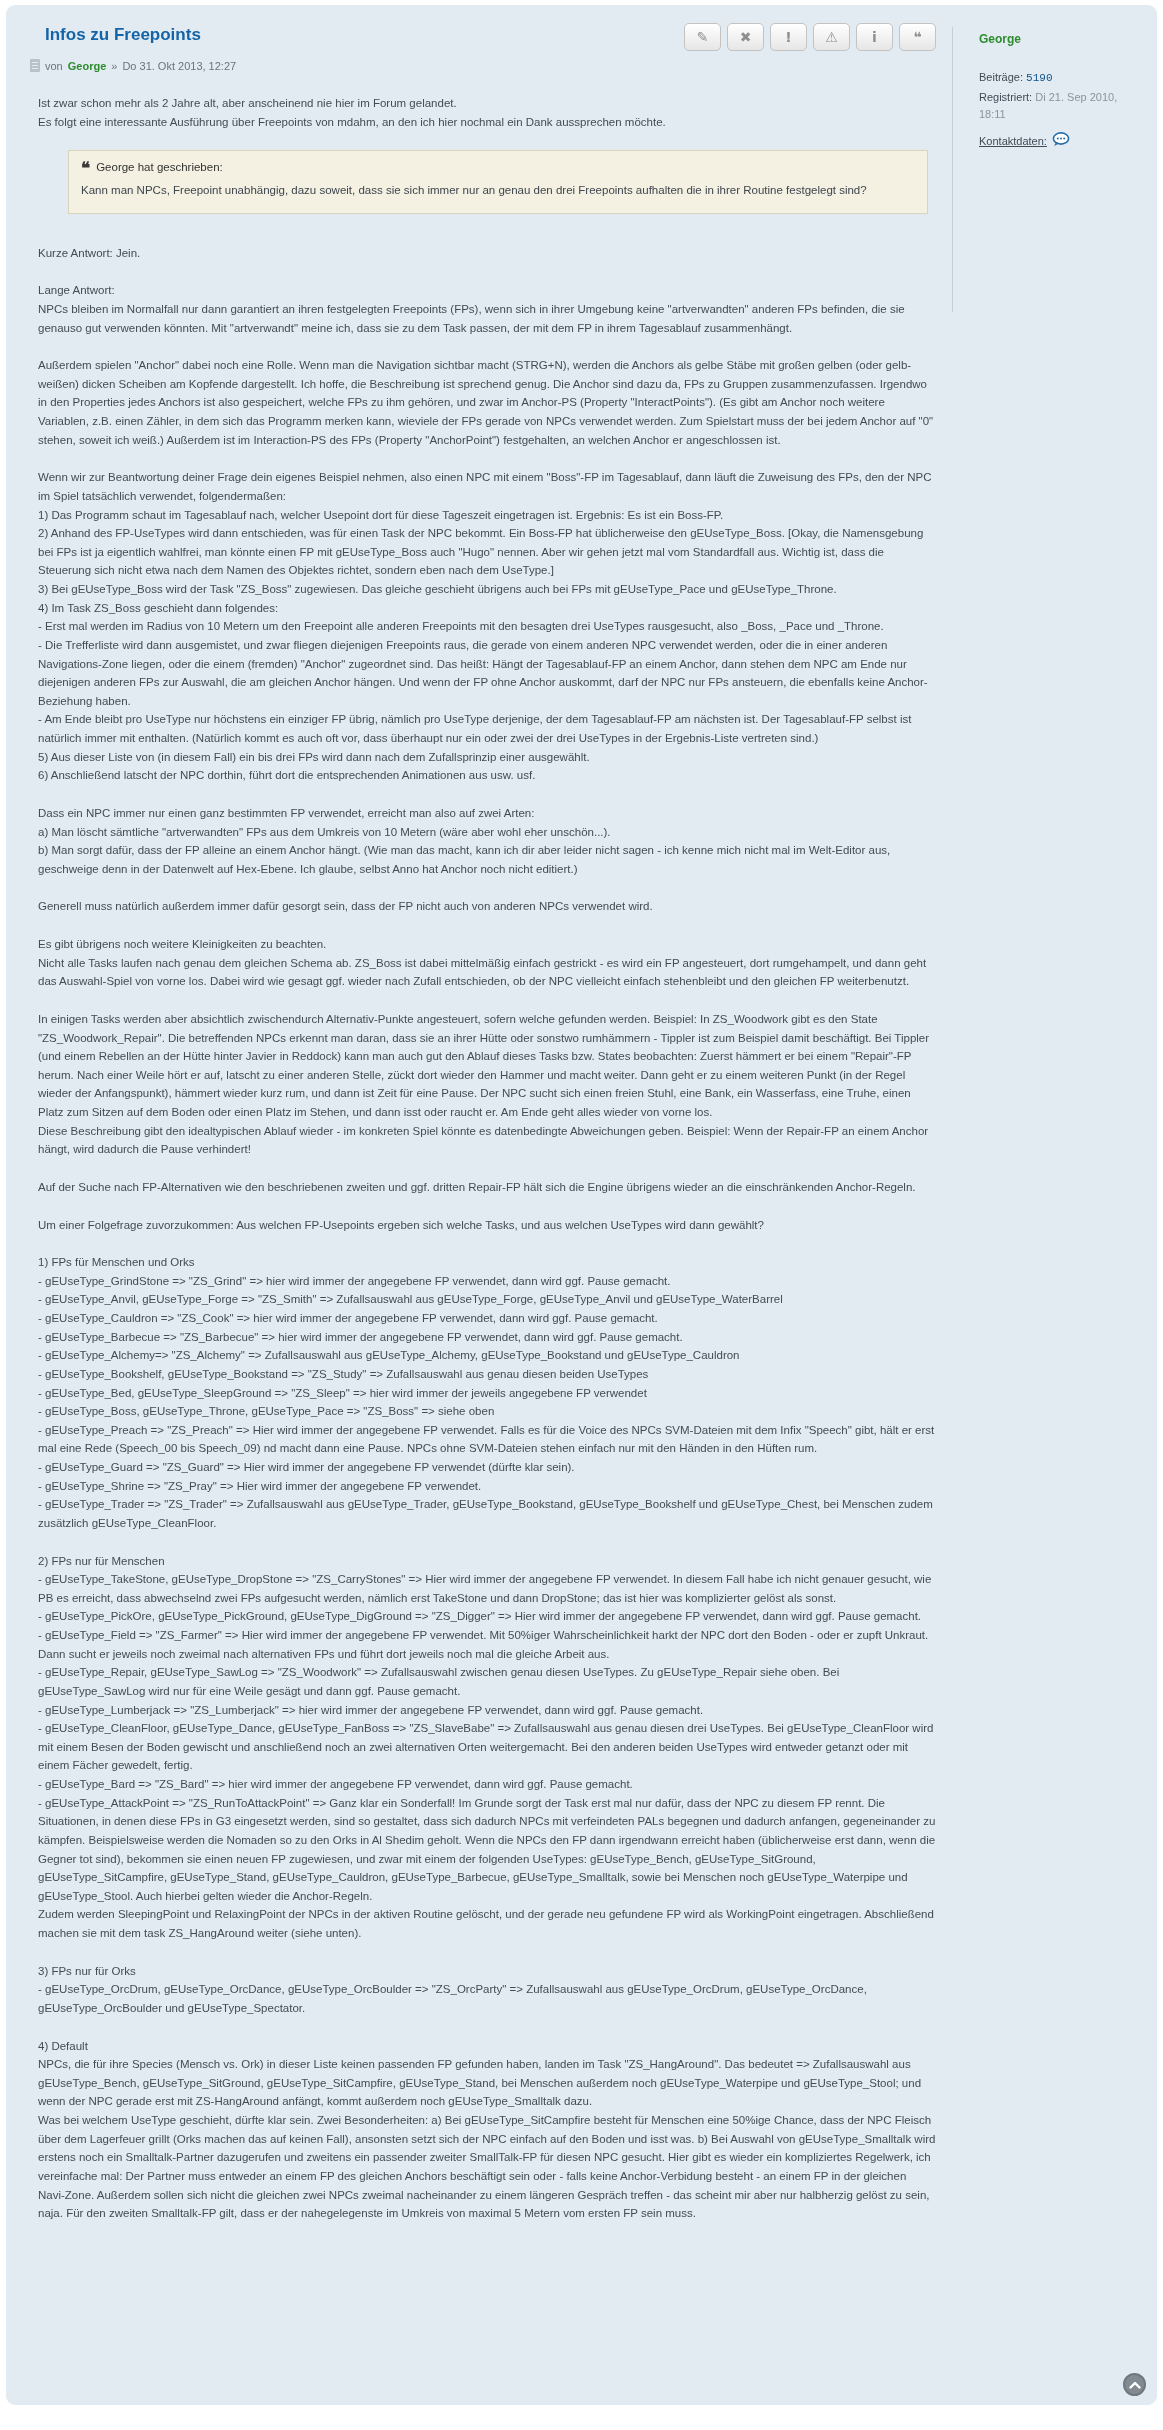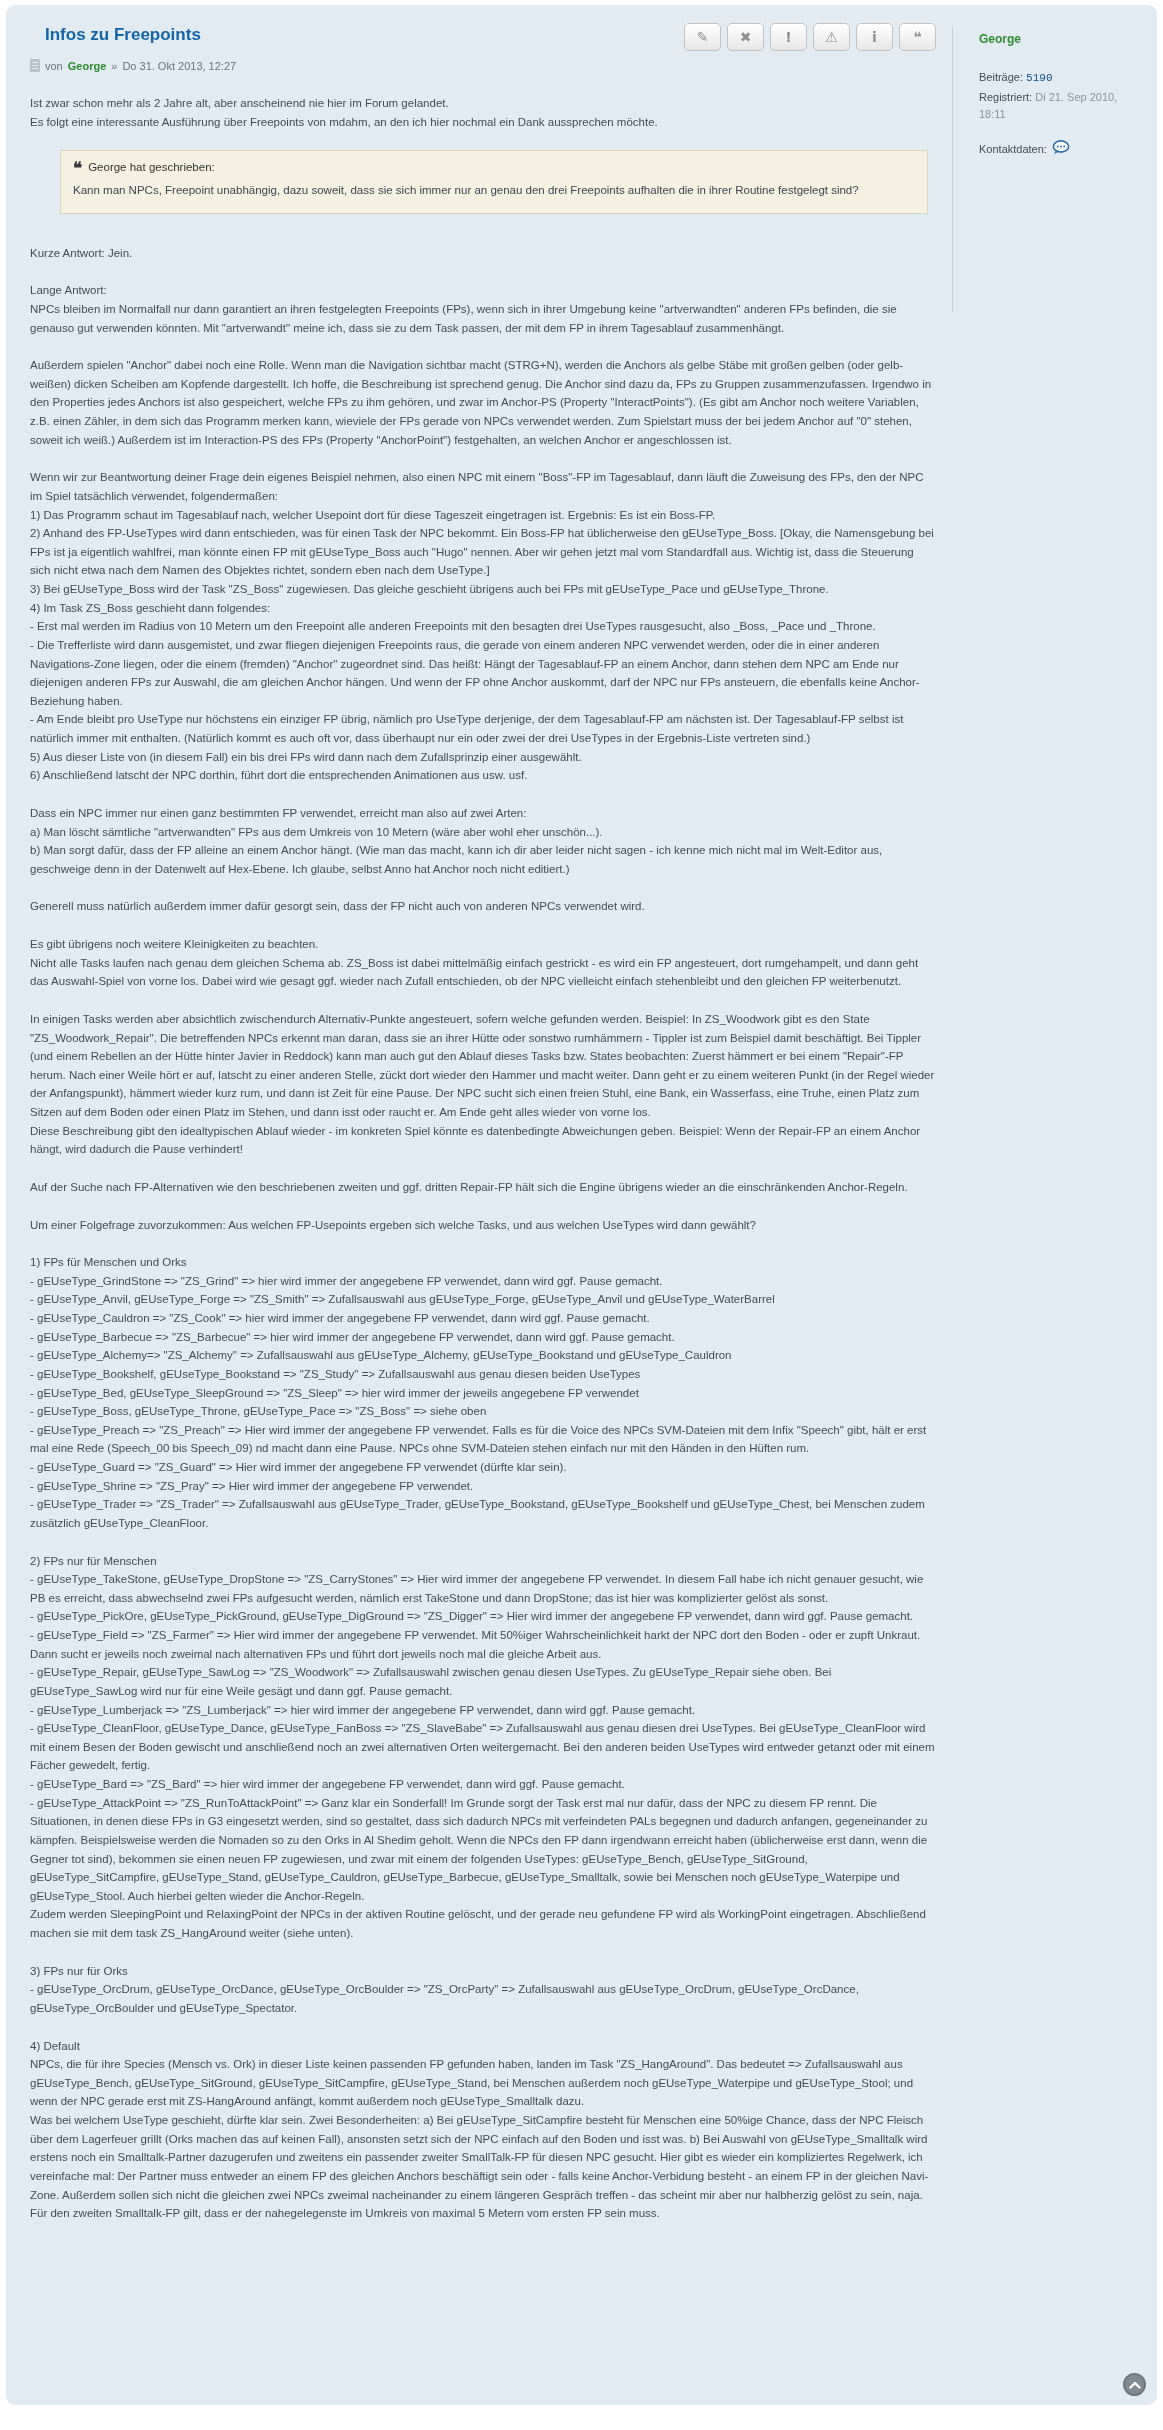--- a/index.html
+++ b/index.html
@@ -73,20 +73,21 @@
     width: 6px; height: 1px;
     background: #e2ebf2;
     box-shadow: 0 3px 0 #e2ebf2, 0 6px 0 #e2ebf2;
   }
   .author-link { color: #2e8b2e; font-weight: bold; text-decoration: none; cursor: pointer; }
   .post-body {
     margin-top: 22px;
     font-size: 11.5px;
     line-height: 1.62;
     color: #424c55;
+    margin-left: 8px;
   }
   .para { white-space: pre-line; margin: 19px 0; }
   .para:first-child { margin-top: 0; }
   blockquote.quote {
     background: #f4f0e2;
     border: 1px solid #d9d4bc;
     margin: 16px 8px 30px 30px;
     padding: 7px 12px 13px 12px;
     font-size: 11.5px;
     color: #3e464e;
@@ -114,21 +115,21 @@
     margin: 6px 0 0 0;
     padding: 2px 12px 0 26px;
     min-height: 285px;
   }
   .username { color: #2e8b2e; font-weight: bold; font-size: 12px; cursor: pointer; }
   .profile-rows { margin-top: 22px; font-size: 11px; line-height: 1.55; }
   .profile-row { color: #3f4a55; margin-bottom: 2px; }
   .profile-row .label { color: #3f4a55; }
   .posts-link { color: #105289; text-decoration: none; cursor: pointer; font-family: Liberation Mono, monospace; }
   .muted-val { color: #8b939b; }
-  .contact-row { display: flex; align-items: center; gap: 5px; margin-top: 16px; }
+  .contact-row { display: flex; align-items: center; gap: 5px; margin-top: 8px; text-decoration: underline; }
   .bubble-icon { display: inline-block; cursor: pointer; position: relative; top: 1px; }
   .to-top {
     position: absolute;
     right: 11px;
     bottom: 9px;
     width: 23px; height: 23px;
     border-radius: 50%;
     background: #828b92;
     border: 2px solid #6f787f;
     display: flex;

